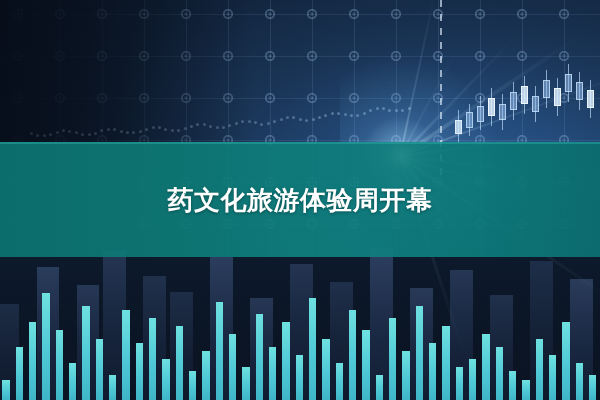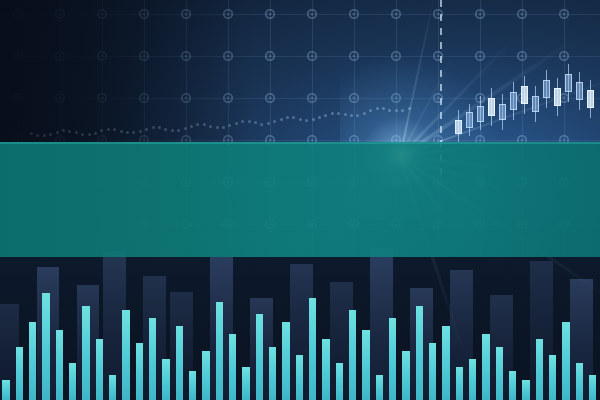--- a/index.html
+++ b/index.html
@@ -349,15 +349,16 @@
       <div class="ray" style="left: 400px; top: 155px; width: 210px; height: 2.5px; transform: rotate(72deg); opacity: 0.35;"></div>
     </div>
   <div class="layer" id="glow-burst"></div>
   <div class="layer" id="dashed-line"></div>
 
   <div id="title-band">
     <div id="title-band-top-edge"></div>
   </div>
 
   <div id="title-text">
+    <span class="title-line">药文化旅游体验周开幕</span>
   </div>
 
 </div>
 
 </body></html>

